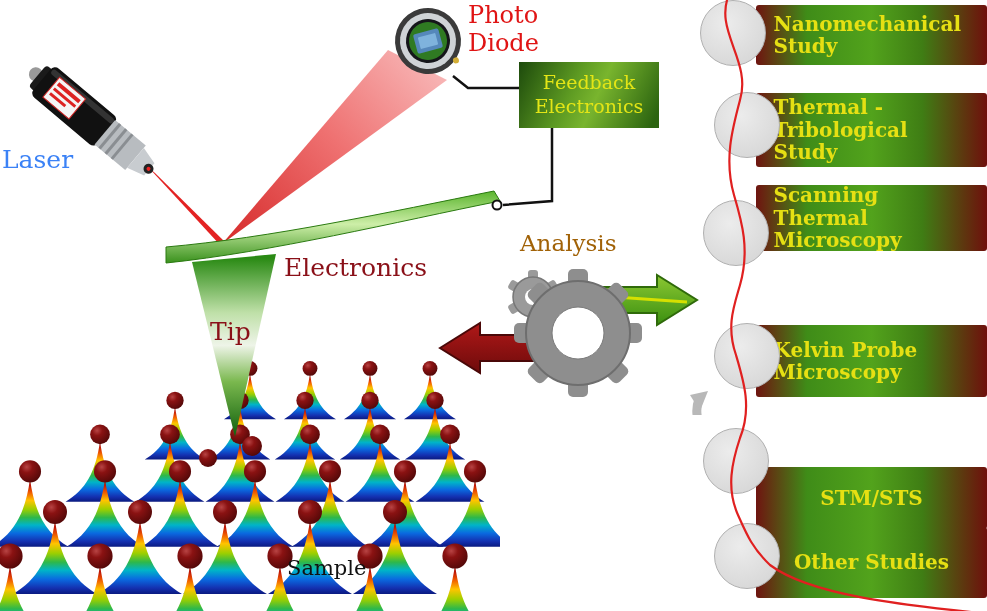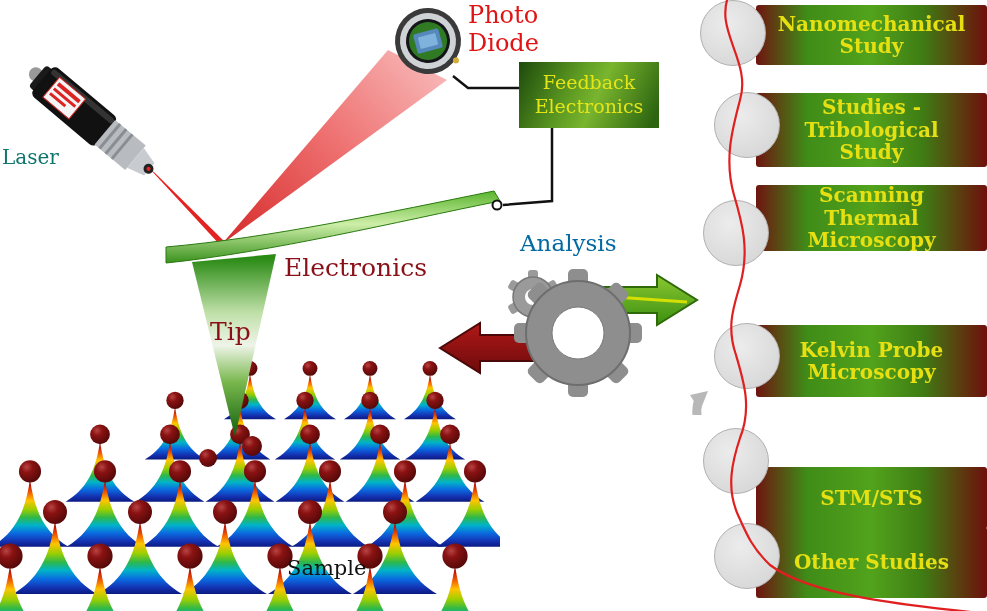--- a/index.html
+++ b/index.html
@@ -2,42 +2,42 @@
 <html><head>
 <meta charset="utf-8">
 <style>
   html,body{margin:0;padding:0;background:#fff;}
   .canvas{
     position:relative;width:987px;height:611px;background:#fff;overflow:hidden;
     font-family:"DejaVu Serif", serif;
   }
   svg{position:absolute;pointer-events:none;}
   .lbl{position:absolute;font-weight:normal;line-height:1.15;}
-  .laser-lbl{left:2px;top:146px;font-size:20px;color:#0f766e;}
+  .laser-lbl{left:2px;top:146px;font-size:25px;color:#3b82f6;}
   .photodiode-lbl{left:468px;top:2px;width:92px;font-size:24px;color:#e01414;}
   .cantilever-lbl{left:284px;top:254px;font-size:25px;color:#8a1018;}
   .tip-lbl{left:210px;top:318px;font-size:25px;color:#8a1018;}
   .sample-lbl{left:287px;top:556px;font-size:21px;color:#111;}
-  .analysis-lbl{left:520px;top:230px;font-size:23px;color:#0369a1;}
+  .analysis-lbl{left:520px;top:230px;font-size:23px;color:#a16207;}
   .feedback-box{
     position:absolute;left:519px;top:62px;width:140px;height:66px;
     background:linear-gradient(115deg,#1d4a0c,#5d9a22 38%,#79b52e 55%,#2c6410 95%);
     display:flex;flex-direction:column;align-items:center;justify-content:center;
     color:#e3e516;font-size:19px;line-height:1.25;text-align:center;
   }
   
   .node{
     position:absolute;width:64px;height:64px;border-radius:50%;
     background:radial-gradient(circle at 40% 35%, #ececec, #d2d2d2);
     border:1px solid #b0b0b0;z-index:3;
   }
   .banner{
     position:absolute;left:756px;width:231px;z-index:2;border-radius:3px;
     background:linear-gradient(90deg,#6f1410,#3f8c18 22%,#52a31c 50%,#3f7d14 72%,#6f0f0c);
-    display:flex;align-items:center;justify-content:center;text-align:center;
+    display:flex;align-items:center;justify-content:center;text-align:left;
   }
   .btxt{color:#e6e013;font-weight:bold;font-size:20px;line-height:1.12;max-width:196px;}
   .s1 .node{left:700px;top:0px;} .s1 .banner{top:5px;height:60px;}
   .s2 .node{left:714px;top:92px;} .s2 .banner{top:93px;height:74px;}
   .s3 .node{left:703px;top:200px;} .s3 .banner{top:185px;height:66px;}
   .s4 .node{left:714px;top:323px;} .s4 .banner{top:325px;height:72px;}
   .s5 .node{left:703px;top:428px;} .s5 .banner{top:431px;height:62px;margin-top:36px;}
   .s6 .node{left:714px;top:523px;} .s6 .banner{top:527px;height:71px;}
   .wavy{left:690px;top:0;z-index:4;}
 </style>
@@ -234,21 +234,21 @@
   <div class="lbl analysis-lbl">Analysis</div>
 
   <div class="study s1">
     <div class="banner">
       <span class="btxt">Nanomechanical Study</span>
     </div>
     <div class="node"></div>
   </div>
   <div class="study s2">
     <div class="banner">
-      <span class="btxt">Studies -Tribological Study</span>
+      <span class="btxt">Thermal -Tribological Study</span>
     </div>
     <div class="node"></div>
   </div>
   <div class="study s3">
     <div class="banner">
       <span class="btxt">Scanning Thermal Microscopy</span>
     </div>
     <div class="node"></div>
   </div>
   <div class="study s4">

